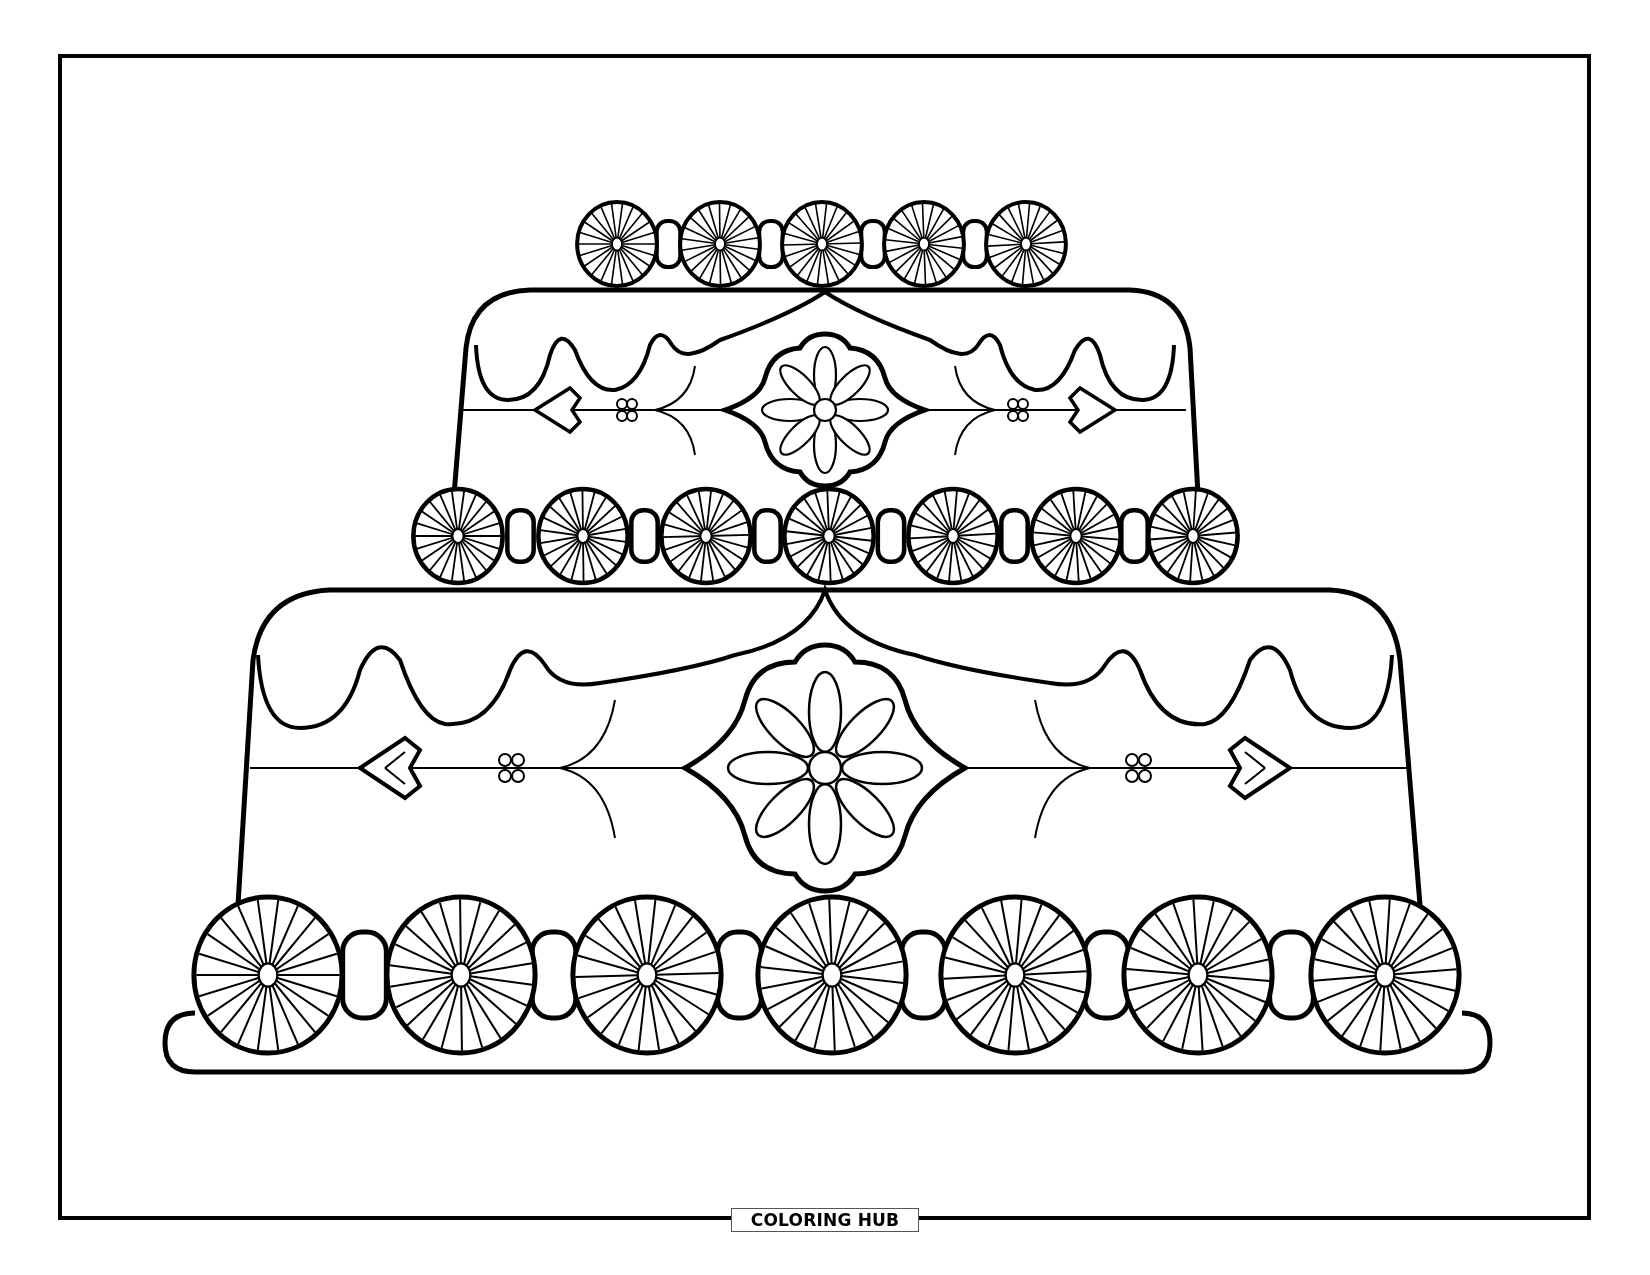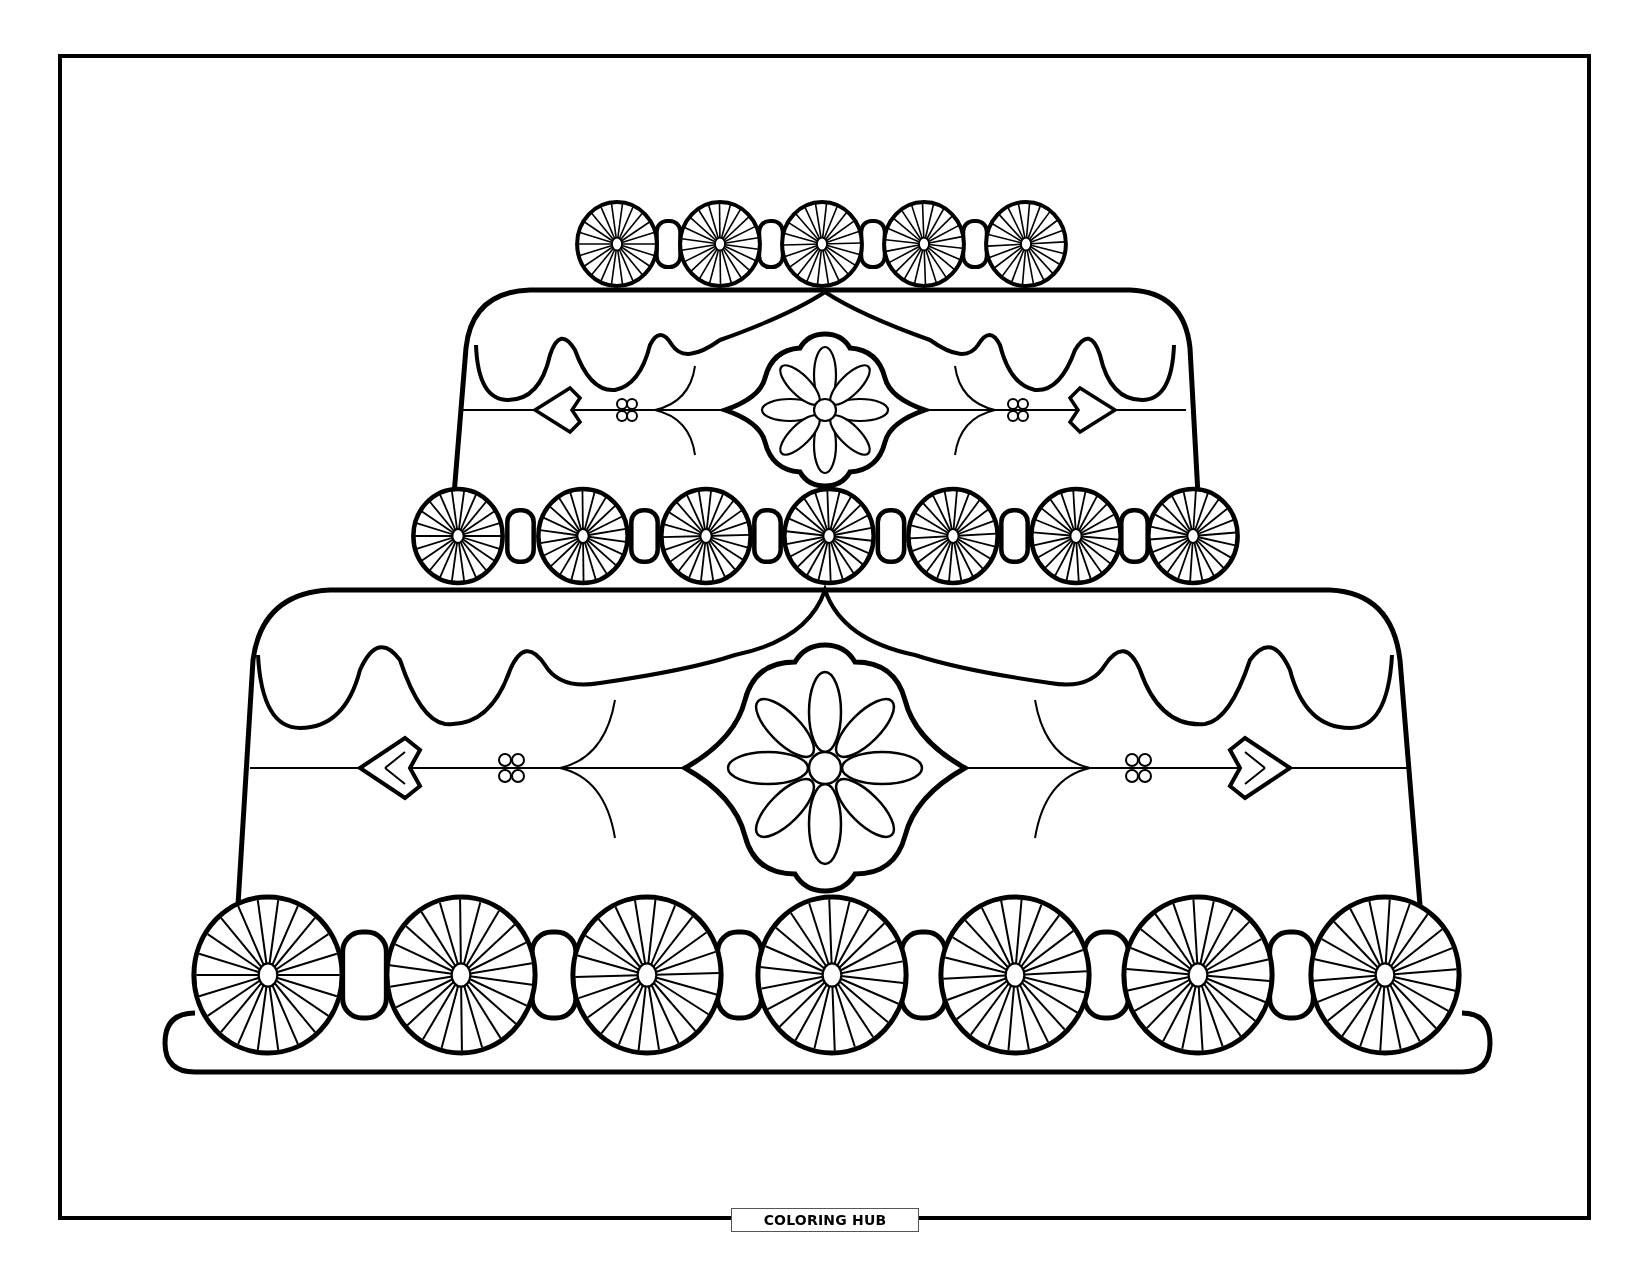--- a/index.html
+++ b/index.html
@@ -3,21 +3,21 @@
 <meta charset="utf-8">
 <style>
   html, body { margin: 0; padding: 0; background: #ffffff; }
   body { width: 1650px; height: 1275px; position: relative; overflow: hidden; font-family: "DejaVu Sans", sans-serif; }
   #page-frame { position: absolute; left: 58px; top: 54px; width: 1525px; height: 1158px; border: 4px solid #000; box-sizing: content-box; }
   #artwork { position: absolute; left: 0; top: 0; width: 1650px; height: 1275px; }
   #brand-label {
     position: absolute; left: 731px; top: 1208px; width: 188px; height: 24px;
     background: #fff; border: 1.5px solid #555; box-sizing: border-box;
     display: flex; align-items: center; justify-content: center;
-    font-family: "DejaVu Sans", sans-serif; font-weight: bold; font-size: 14px; letter-spacing: 0.2px; color: #000;
+    font-family: "DejaVu Sans", sans-serif; font-weight: bold; font-size: 17px; letter-spacing: 0.2px; color: #000;
   }
 </style>
 </head>
 <body>
 
 <div id="page-frame"></div>
 
 <svg id="artwork" viewBox="0 0 1650 1275" xmlns="http://www.w3.org/2000/svg">
   <defs>
     <g id="candy-spokes">

